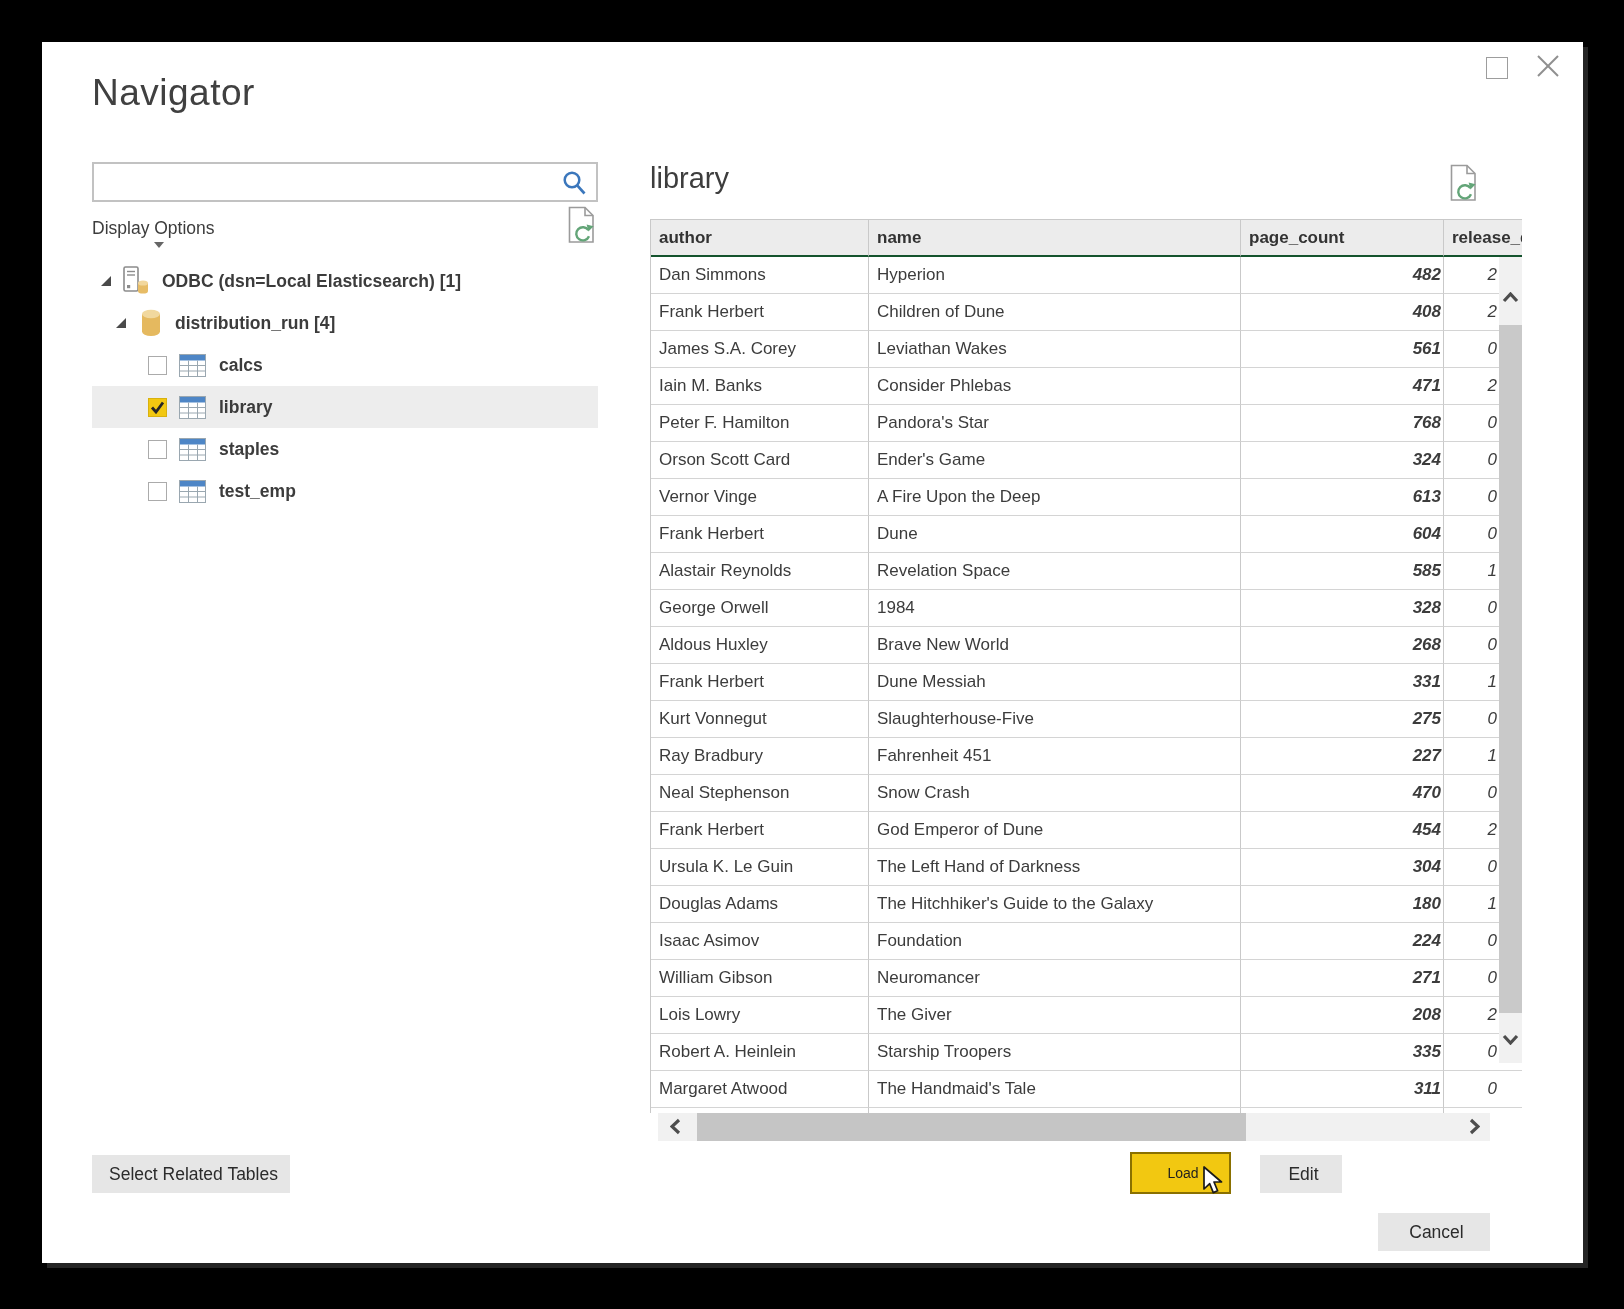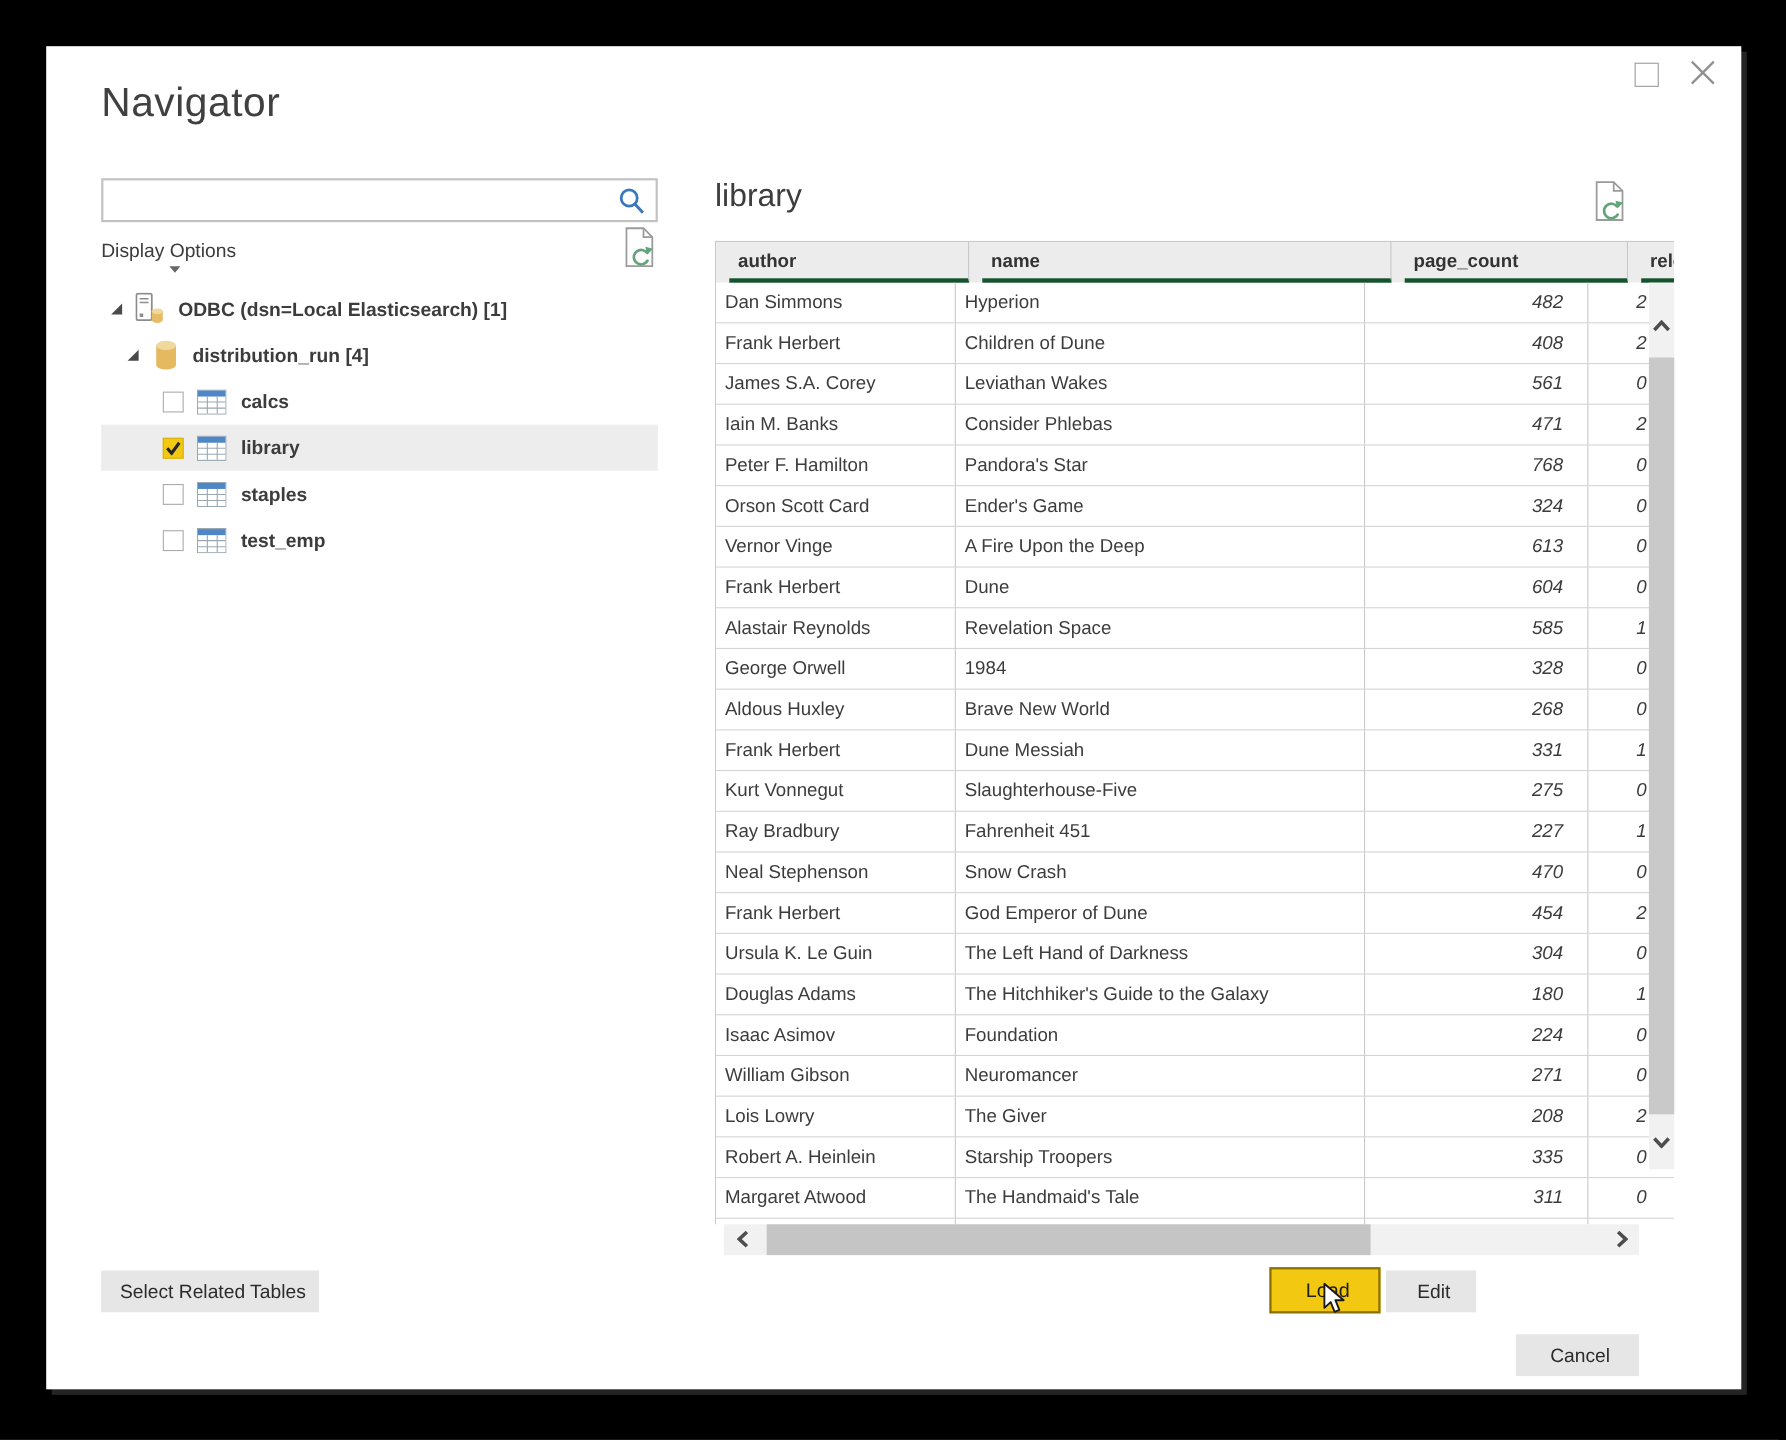--- a/index.html
+++ b/index.html
@@ -40,44 +40,44 @@
   .icon-table{margin-left:12px;flex:none;display:flex;}
 
   
   .preview-title{position:absolute;left:608px;top:120px;font-size:29px;font-weight:300;color:#3d3d3d;}
   .grid{position:absolute;left:608px;top:177px;width:872px;height:894px;overflow:hidden;
     border-left:1px solid #C9C9C9;border-top:1px solid #C9C9C9;box-sizing:border-box;background:#fff;}
   .g-head{display:flex;height:37px;background:#ECECEC;font-weight:bold;}
   .g-row{display:flex;height:37px;background:#fff;}
   .gc{box-sizing:border-box;border-right:1px solid #C9C9C9;border-bottom:1px solid #D4D4D4;
     padding:0 8px;line-height:35px;font-size:17px;white-space:nowrap;overflow:hidden;color:#3c3c3c;}
-  .g-head .gc{border-bottom:4px solid #14532d;color:#333;margin-left:12px;}
+  .g-head .gc{border-bottom:2px solid #14532d;color:#333;}
   .c-author{width:218px;}
   .c-name{width:372px;}
   .c-pages{width:203px;}
   .c-release{flex:1;border-right:none;}
   .g-row .num{font-style:italic;text-align:right;}
-  .g-row .c-pages{padding-right:22px;}
+  .g-row .c-pages{padding-right:2px;font-weight:bold;}
   .g-row .c-release{padding-right:25px;}
 
   .vscroll{position:absolute;left:1457px;top:215px;width:23px;height:806px;background:#F1F1F1;}
   .vs-thumb{position:absolute;left:0;top:68px;width:100%;height:688px;background:#C9C9C9;}
   .vs-up{position:absolute;left:3px;top:32px;}
   .vs-down{position:absolute;left:3px;bottom:14px;}
   .hscroll{position:absolute;left:616px;top:1071px;width:832px;height:28px;background:#F1F1F1;}
   .hs-thumb{position:absolute;left:39px;top:0;width:549px;height:100%;background:#C5C5C5;}
   .hs-left{position:absolute;left:12px;top:5px;}
   .hs-right{position:absolute;right:10px;top:5px;}
 
   
   .btn{position:absolute;background:#E6E6E6;border:none;display:flex;align-items:center;justify-content:center;
     font:17.5px "Liberation Sans",sans-serif;color:#2b2b2b;cursor:default;padding-left:11px;}
   .btn-related{left:50px;top:1113px;width:198px;height:38px;}
   .btn-load{left:1088px;top:1110px;width:101px;height:42px;background:var(--accent,#F2C811);
-    border:2px solid #8a7000;box-sizing:border-box;font-size:18px;color:#1f1f1f;margin-left:24px;}
+    border:2px solid #8a7000;box-sizing:border-box;font-size:14px;color:#1f1f1f;}
   .btn-edit{left:1218px;top:1113px;width:82px;height:38px;text-align:center;}
   .btn-cancel{left:1336px;top:1171px;width:112px;height:38px;}
   .cursor{position:absolute;left:1160px;top:1124px;pointer-events:none;}
 </style>
 </head>
 <body>
 
 <div class="dialog">
 
   <div class="title">Navigator</div>

